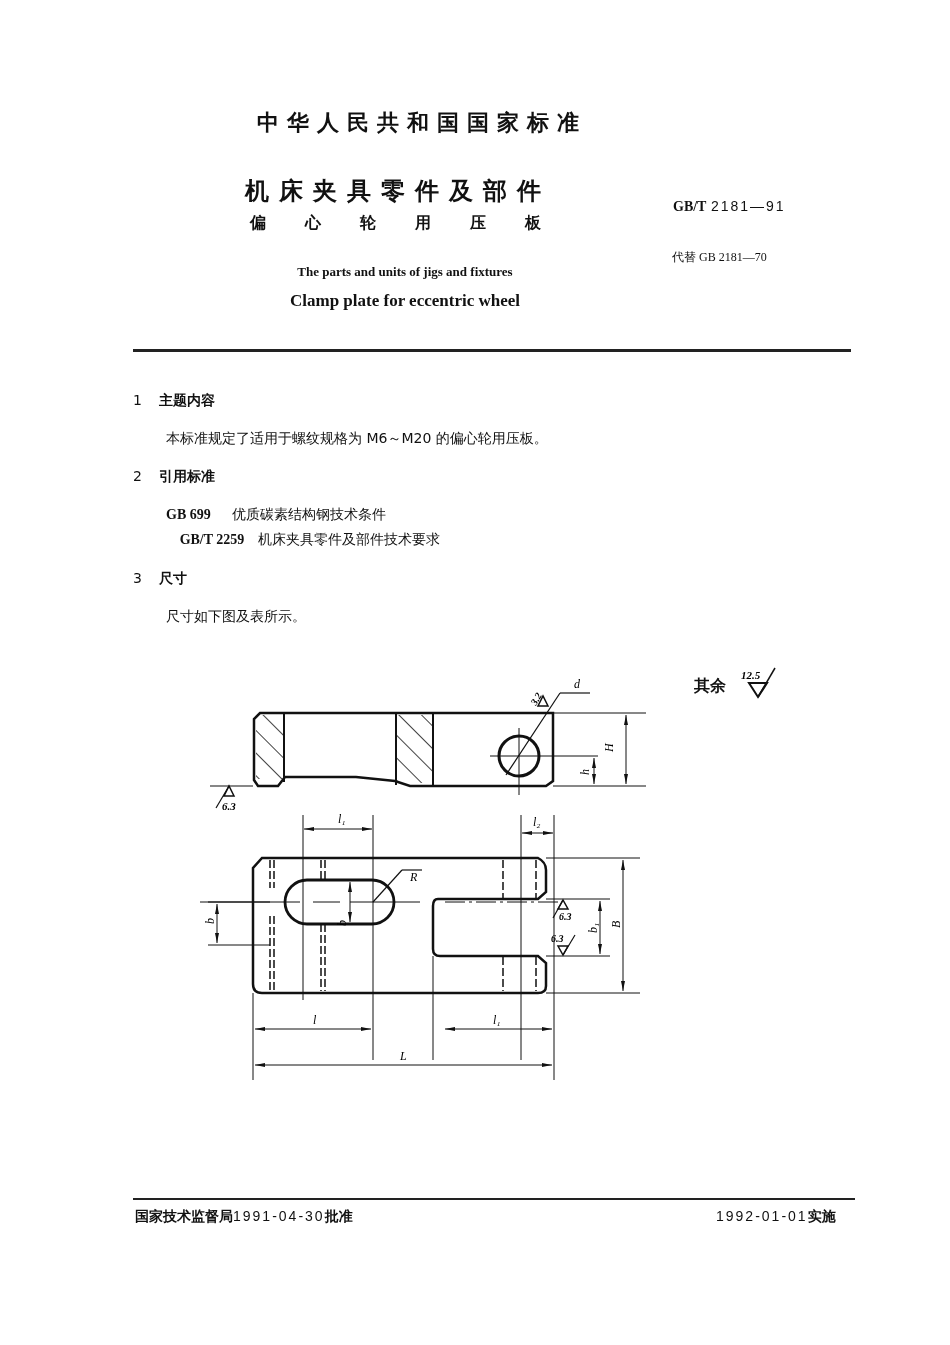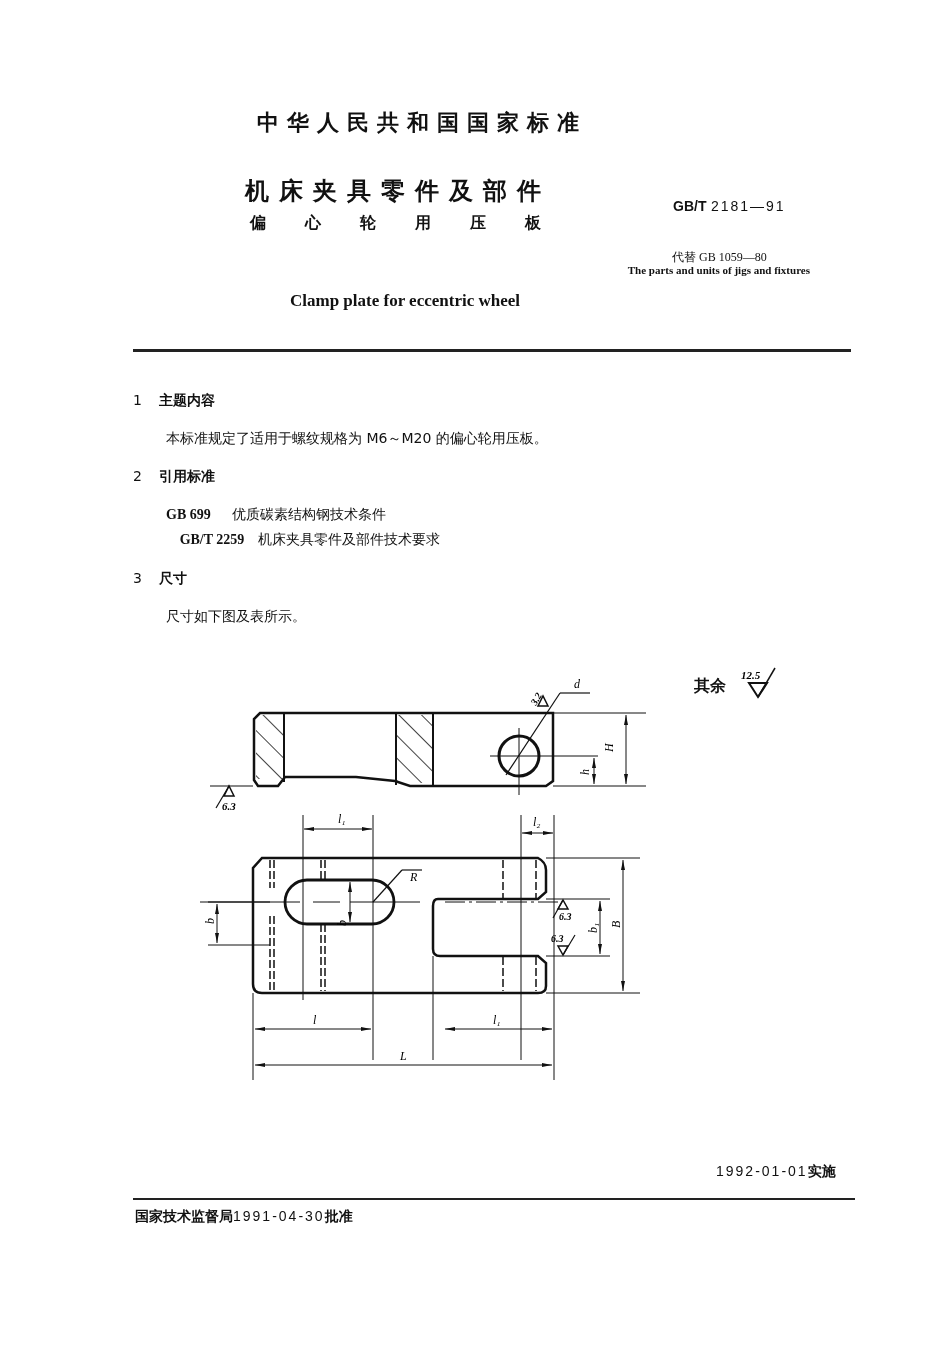--- a/index.html
+++ b/index.html
@@ -3,24 +3,24 @@
 <meta charset="utf-8">
 <style>
   html, body { margin: 0; padding: 0; background: #ffffff; }
   body { width: 950px; height: 1345px; position: relative; overflow: hidden;
          font-family: "DejaVu Sans", sans-serif; color: #111; }
   .abs { position: absolute; }
   .national { left: 257px; top: 108px; font-size: 22px; font-weight: bold; letter-spacing: 8px; white-space: nowrap; }
   .title1 { left: 245px; top: 175px; font-size: 24px; font-weight: bold; letter-spacing: 10px; white-space: nowrap; }
   .title2 { left: 250px; top: 213px; font-size: 16px; font-weight: bold; white-space: nowrap; }
   .title2 span { display: inline-block; width: 55px; }
-  .en1 { left: 0; width: 810px; text-align: right; top: 264px; font-family: "Liberation Serif", serif; font-weight: bold; font-size: 11px; }
+  .en1 { left: 0; width: 810px; text-align: center; top: 264px; font-family: "Liberation Serif", serif; font-weight: bold; font-size: 13px; }
   .en2 { left: 0; width: 810px; text-align: center; top: 291px; font-family: "Liberation Serif", serif; font-weight: bold; font-size: 17px; }
   .stdno { left: 673px; top: 198px; font-size: 14px; white-space: nowrap; }
-  .stdno b { font-family: Liberation Sans, sans-serif; }
+  .stdno b { font-family: Liberation Serif, serif; }
   .stdno .num { letter-spacing: 2px; font-family: "Liberation Sans", sans-serif; }
   .replace { left: 672px; top: 249px; font-size: 12px; font-family: "Liberation Serif", serif; white-space: nowrap; }
   .hr-top { left: 133px; top: 349px; width: 718px; height: 3px; background: #222; }
   .hr-bot { left: 133px; top: 1198px; width: 722px; height: 2px; background: #222; }
   .sec { font-size: 14px; font-weight: bold; white-space: nowrap; }
   .sec .n { display: inline-block; width: 26px; font-weight: normal; }
   .para { font-size: 14px; white-space: nowrap; }
   .ref { font-size: 14px; white-space: nowrap; }
   .ref .code { display: inline-block; font-family: "Liberation Serif", serif; font-weight: bold; }
   .footer { font-size: 14px; font-weight: bold; white-space: nowrap; }
@@ -35,21 +35,21 @@
 <div class="abs title1">机床夹具零件及部件</div>
 <div class="abs title2">
   <span>偏</span><span>心</span><span>轮</span><span>用</span><span>压</span><span>板</span>
 </div>
 <div class="abs en1">The parts and units of jigs and fixtures</div>
 <div class="abs en2">Clamp plate for eccentric wheel</div>
 <div class="abs stdno">
   <b>GB/T</b>
   <span class="num">2181—91</span>
 </div>
-<div class="abs replace">代替 GB 1059—80</div>
+<div class="abs replace">代替 GB 2181—70</div>
 <div class="abs hr-top"></div>
 
 <div class="abs sec" style="left:133px; top:392px;">
   <span class="n">1</span><span>主题内容</span>
 </div>
 <div class="abs para" style="left:166px; top:430px;">本标准规定了适用于螺纹规格为 M6～M20 的偏心轮用压板。</div>
 
 <div class="abs sec" style="left:133px; top:468px;">
   <span class="n">2</span><span>引用标准</span>
 </div>
@@ -171,15 +171,15 @@
   <text x="493" y="1024" font-size="12">l₁</text>
   <text x="400" y="1060" font-size="12">L</text>
   <text x="559" y="920" font-size="10" font-style="normal" font-weight="bold">6.3</text>
   <text x="551" y="942" font-size="10" font-style="normal" font-weight="bold">6.3</text>
 </svg>
 
 <div class="abs hr-bot"></div>
 <div class="abs footer" style="left:135px; top:1208px;">
   <span>国家技术监督局</span><span class="d">1991-04-30</span><span>批准</span>
 </div>
-<div class="abs footer" style="left:716px; top:1163px;">
+<div class="abs footer" style="left:716px; top:1208px;">
   <span class="d">1992-01-01</span><span>实施</span>
 </div>
 
 </body></html>

